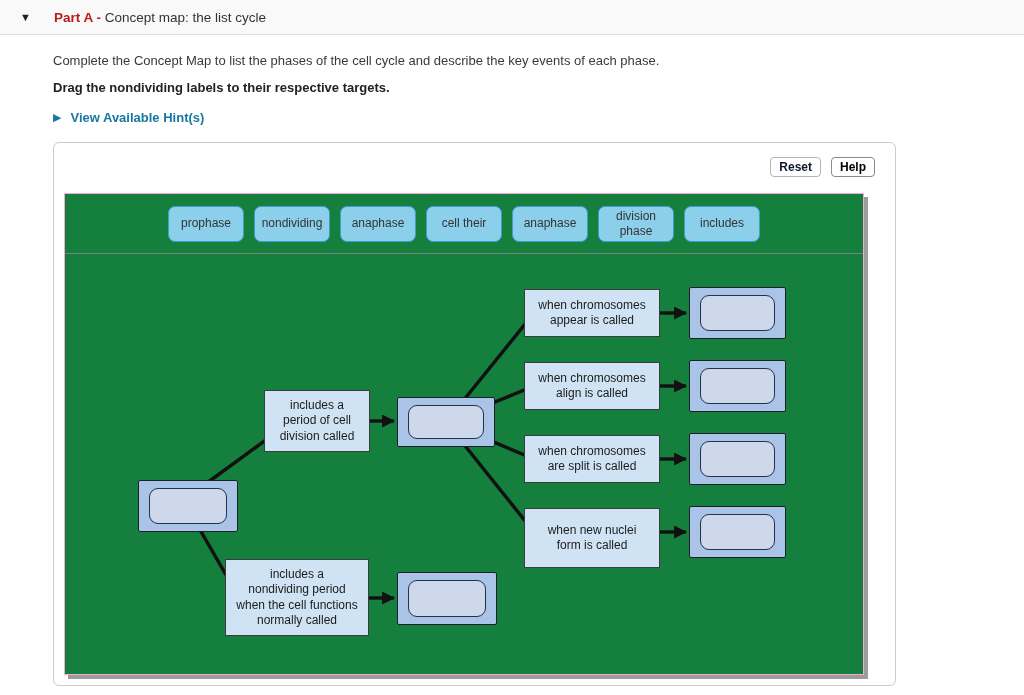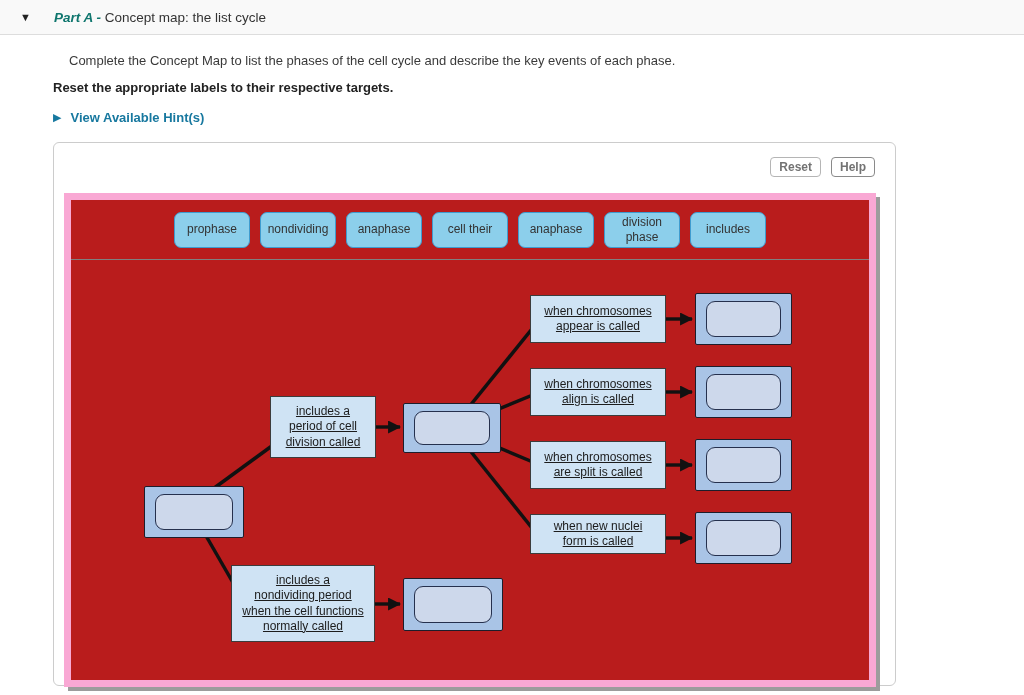--- a/index.html
+++ b/index.html
@@ -3,70 +3,70 @@
 <meta charset="utf-8">
 <style>
   html,body{margin:0;padding:0;background:#ffffff;width:1024px;height:695px;
     font-family:"Liberation Sans","DejaVu Sans",sans-serif;color:#333;overflow:hidden;}
 
   
   .part-header{position:absolute;left:0;top:0;width:1024px;height:34px;
     background:#f9f9f9;border-bottom:1px solid #ddd;display:flex;align-items:center;}
   .collapse-icon{margin-left:20px;font-size:11px;color:#222;cursor:pointer;width:14px;}
   .part-title{margin-left:20px;font-size:13.5px;color:#333;}
-  .part-title b{color:#0f766e;font-style:italic;}
+  .part-title b{color:#b91c1c;}
 
   
-  .instr{position:absolute;left:53px;top:53px;font-size:13px;color:#3a3a3a;margin-left:16px;}
+  .instr{position:absolute;left:53px;top:53px;font-size:13px;color:#3a3a3a;}
   .instr-bold{position:absolute;left:53px;top:80px;font-size:13px;font-weight:bold;color:#222;}
   .hint-link{position:absolute;left:53px;top:110px;font-size:13px;font-weight:bold;
     color:#17789f;display:flex;align-items:center;gap:9px;cursor:pointer;}
   .hint-tri{font-size:11px;line-height:1;}
 
   
   .activity{position:absolute;left:53px;top:142px;width:841px;height:542px;
     border:1px solid #ccc;border-radius:6px;background:#fff;}
   .btn-row{position:absolute;top:14px;right:20px;display:flex;gap:10px;}
   .ui-btn{font-size:12px;font-weight:bold;background:#fff;border:1px solid #8a8a8a;
-    border-radius:4px;padding:2px 8px;color:#737373;cursor:pointer;
+    border-radius:4px;padding:2px 8px;color:#000000;cursor:pointer;
     font-family:"Liberation Sans",sans-serif;}
-  .ui-btn.disabled{color:#737373;border-color:#b5b5b5;}
+  .ui-btn.disabled{color:#0f172a;border-color:#b5b5b5;}
 
   
-  .canvas{position:absolute;left:10px;top:50px;width:798px;height:480px;background:#b91c1c;
-    border:7px solid #f9a8d4;box-shadow:4px 4px 0 #9c9c9c;}
+  .canvas{position:absolute;left:10px;top:50px;width:798px;height:480px;background:#15803d;
+    border:1px solid #f9a8d4;box-shadow:4px 4px 0 #9c9c9c;}
   .label-strip{position:absolute;left:0;top:0;width:100%;height:60px;
     border-bottom:1px solid #808080;display:flex;justify-content:center;
     align-items:center;gap:10px;box-sizing:border-box;}
   .chip{width:76px;min-height:36px;box-sizing:border-box;background:#8ccfeb;
     border:1.5px solid #3f9ccf;border-radius:7px;display:flex;align-items:center;
     justify-content:center;text-align:center;font-size:12px;color:#333;line-height:1.25;
     padding:2px 5px;cursor:grab;}
 
   
   .map-lines{position:absolute;left:0;top:0;z-index:1;}
   .dbox{position:absolute;z-index:2;background:#cfe3f4;border:1.5px solid #3c3c3c;
     box-sizing:border-box;display:flex;align-items:center;justify-content:center;
     text-align:center;font-size:12px;line-height:1.28;color:#1c1c1c;
-    white-space:pre-line;padding:2px;text-decoration:underline;}
+    white-space:pre-line;padding:2px;}
   .target{position:absolute;z-index:2;background:#a9c4e6;border:1.5px solid #1d1d2b;
     border-radius:2px;box-sizing:border-box;cursor:pointer;}
   .target .slot{position:absolute;left:10px;right:10px;top:7px;bottom:7px;
     background:#cdd8eb;border:1.2px solid #25304d;border-radius:9px;}
 </style>
 </head>
 <body>
 
 <div class="part-header">
   <span class="collapse-icon">▼</span>
   <span class="part-title"><b>Part A - </b><span>Concept map: the list cycle</span></span>
 </div>
 
 <div class="instr">Complete the Concept Map to list the phases of the cell cycle and describe the key events of each phase.</div>
-<div class="instr-bold">Reset the appropriate labels to their respective targets.</div>
+<div class="instr-bold">Drag the nondividing labels to their respective targets.</div>
 <div class="hint-link">
   <span class="hint-tri">▶</span>
   <span>View Available Hint(s)</span>
 </div>
 
 <div class="activity">
 
   <div class="btn-row">
     <button class="ui-btn disabled">Reset</button>
     <button class="ui-btn">Help</button>
@@ -133,21 +133,21 @@
 
     <div class="dbox" style="left:199px;top:196px;width:106px;height:62px;">includes a
 period of cell
 division called</div>
     <div class="dbox" style="left:459px;top:95px;width:136px;height:48px;">when chromosomes
 appear is called</div>
     <div class="dbox" style="left:459px;top:168px;width:136px;height:48px;">when chromosomes
 align is called</div>
     <div class="dbox" style="left:459px;top:241px;width:136px;height:48px;">when chromosomes
 are split is called</div>
-    <div class="dbox" style="left:459px;top:314px;width:136px;height:40px;">when new nuclei
+    <div class="dbox" style="left:459px;top:314px;width:136px;height:60px;">when new nuclei
 form is called</div>
     <div class="dbox" style="left:160px;top:365px;width:144px;height:77px;">includes a
 nondividing period
 when the cell functions
 normally called</div>
 
   </div>
 </div>
 
 </body></html>

